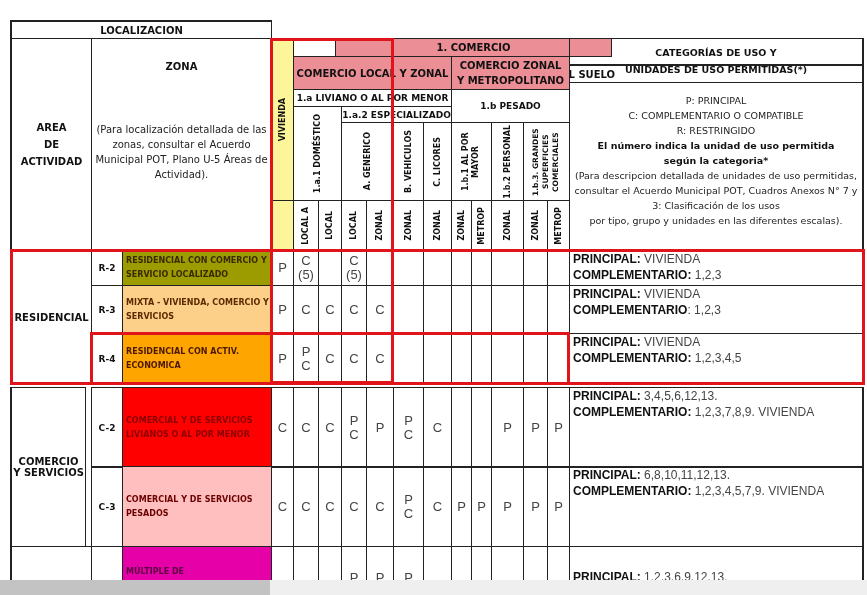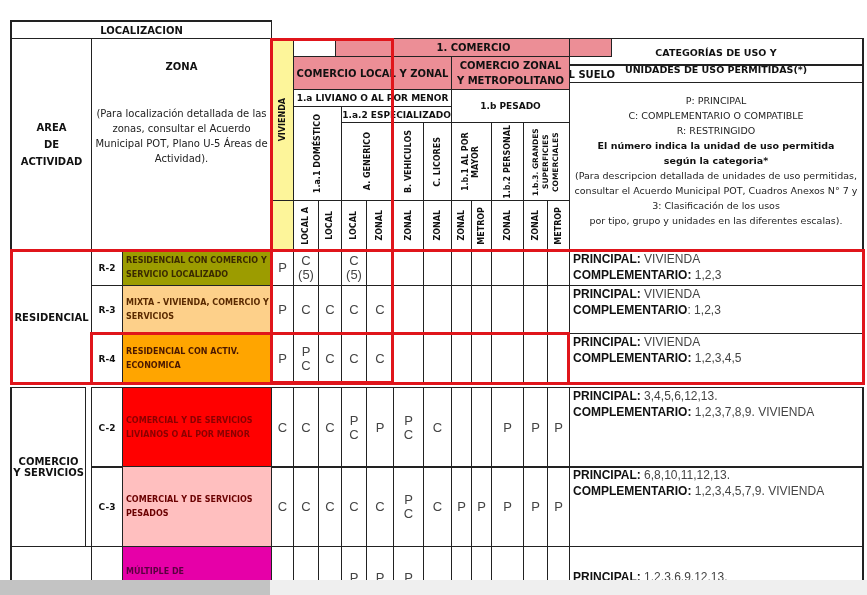--- a/index.html
+++ b/index.html
@@ -20,21 +20,21 @@
 </head>
 <body>
 
 <div class="c hd" style="left:10px;top:20px;width:262px;height:19px;border-width:2px 1px 1px 2px;">LOCALIZACION</div>
 <div class="c hd" style="left:271px;top:20px;width:593px;height:19px;border-width:2px 2px 1px 1px;margin-top:44px;">USOS DEL SUELO</div>
 
 <div class="c hd" style="left:10px;top:38px;width:82px;height:213px;white-space:pre-line;line-height:17px;border-left-width:2px;">AREA
 DE ACTIVIDAD</div>
 <div class="c" style="left:91px;top:38px;width:181px;height:213px;flex-direction:column;justify-content:flex-start;padding:0 3px;">
   <div class="hd" style="margin-top:22px;">ZONA</div>
-  <div class="sm" style="margin-top:34px;">(Para localización detallada de las zonas, consultar el Acuerdo Municipal POT, Plano U-5 Áreas de Actividad).</div>
+  <div class="sm" style="margin-top:50px;">(Para localización detallada de las zonas, consultar el Acuerdo Municipal POT, Plano U-5 Áreas de Actividad).</div>
 </div>
 
 <div class="c" style="left:271px;top:38px;width:23px;height:163px;background:#fdf59a;">
     <span class="rot">VIVIENDA</span>
   </div>
 <div class="c" style="left:271px;top:200px;width:23px;height:51px;background:#fdf59a;"></div>
 
 <div class="c hd pink" style="left:293px;top:38px;width:277px;height:19px;margin-left:42px;">1. COMERCIO</div>
 <div class="c hd pink" style="left:293px;top:56px;width:159px;height:34px;">COMERCIO LOCAL Y ZONAL</div>
 <div class="c hd pink" style="left:451px;top:56px;width:119px;height:34px;line-height:15px;padding:16px 4px;">COMERCIO ZONAL Y METROPOLITANO</div>

